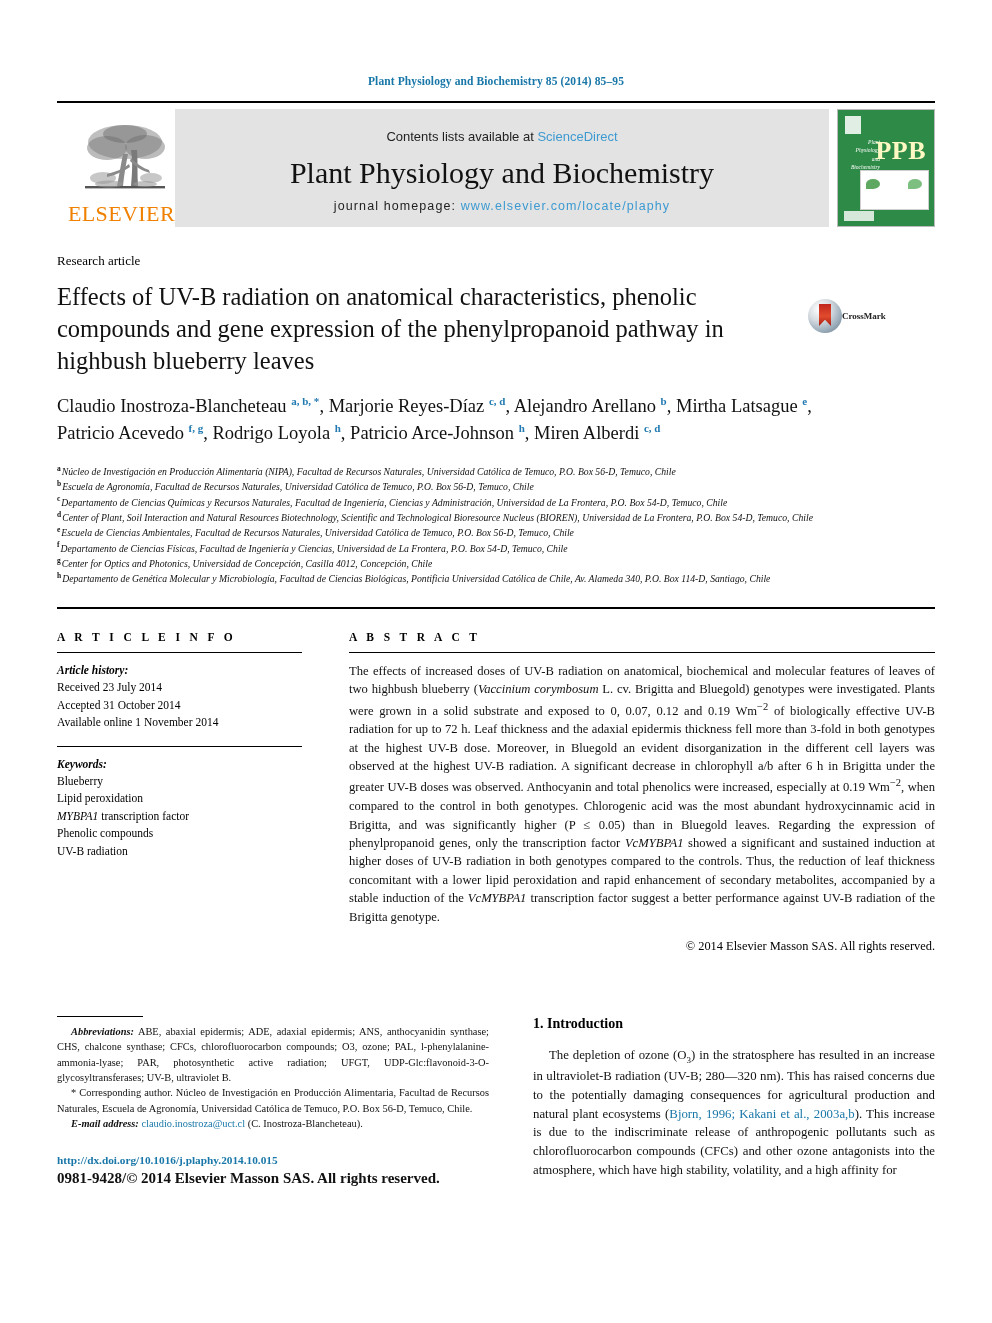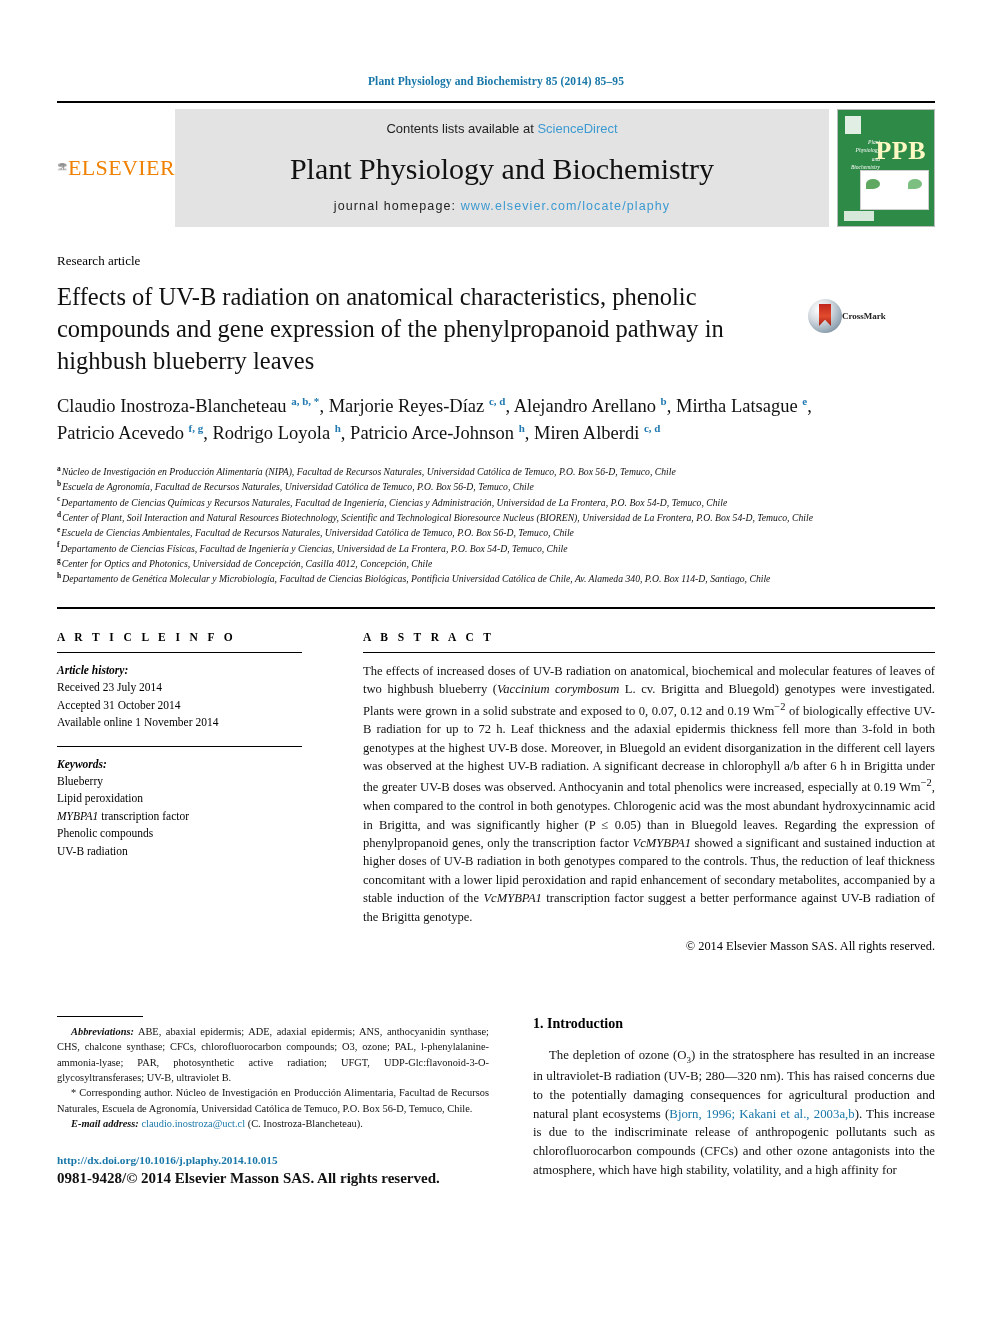--- a/index.html
+++ b/index.html
@@ -39,43 +39,43 @@
     border-top: 2.5px solid #000;
     padding-top: 6px;
     display: flex;
     align-items: stretch;
     gap: 0;
   }
   .elsevier-logo {
     width: 118px;
     flex: 0 0 118px;
     display: flex;
-    flex-direction: row;
-    align-items: center;
+    flex-direction: column;
+    align-items: flex-end;
     justify-content: flex-end;
     padding-bottom: 2px;
   }
   .tree-svg { display:block; }
   .elsevier-word {
     font-family: "Liberation Serif", serif;
     color: #f08000;
     font-size: 22px;
     letter-spacing: .4px;
     line-height: 1;
     margin-top: 1px;
     font-weight: 400;
   }
   .journal-band {
     flex: 1 1 auto;
     background: #e3e3e3;
     text-align: center;
     padding: 12px 10px 14px 10px;
     display: flex;
     flex-direction: column;
-    justify-content: space-between;
+    justify-content: flex-end;
     min-height: 118px;
   }
   .contents-line {
     font-family: "Liberation Sans", sans-serif;
     font-size: 13px;
     color: #222;
   }
   .contents-line .sd { color: #3d9ad1; }
   .journal-title {
     font-family: "Liberation Serif", serif;
@@ -240,21 +240,21 @@
     margin-right: 1px;
   }
 
   
   .rule-thick {
     border-top: 2.2px solid #000;
     margin: 20px 0 0 0;
   }
   .two-col {
     display: flex;
-    gap: 61px;
+    gap: 47px;
     margin-top: 22px;
   }
   .col-info { flex: 0 0 245px; }
   .col-abstract { flex: 1 1 auto; }
 
   .sect-head {
     font-family: "Liberation Serif", serif;
     font-weight: bold;
     font-size: 11.5px;
     letter-spacing: 3.4px;

